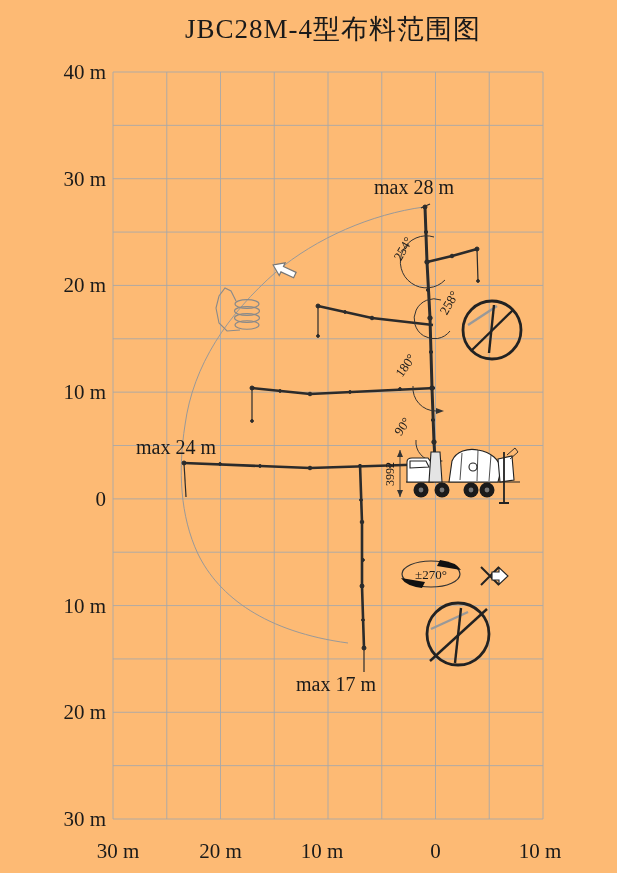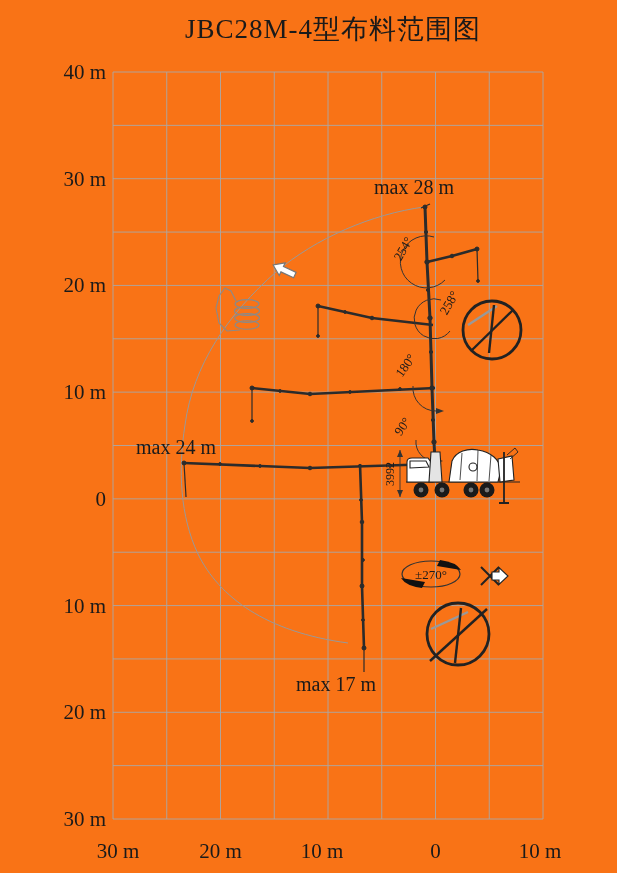--- a/index.html
+++ b/index.html
@@ -1,16 +1,16 @@
 <!DOCTYPE html>
 <html><head>
 <meta charset="utf-8">
 <style>
   html,body{margin:0;padding:0;background:#fff;}
-  .canvas{position:relative;width:617px;height:873px;background:#f97316;overflow:hidden;
+  .canvas{position:relative;width:617px;height:873px;background:#fdba74;overflow:hidden;
           font-family:"Liberation Serif","DejaVu Serif",serif;}
   svg{display:block;}
   text{fill:#1a1a1a;font-family:"Liberation Serif","DejaVu Serif",serif;}
   .title-text{font-size:27px;letter-spacing:1px;}
   .axis-label{font-size:21px;}
   .ann-label{font-size:20px;}
   .angle-label{font-size:13px;}
   .dim-label{font-size:12px;}
   .slew-label{font-size:13px;}
 </style>

